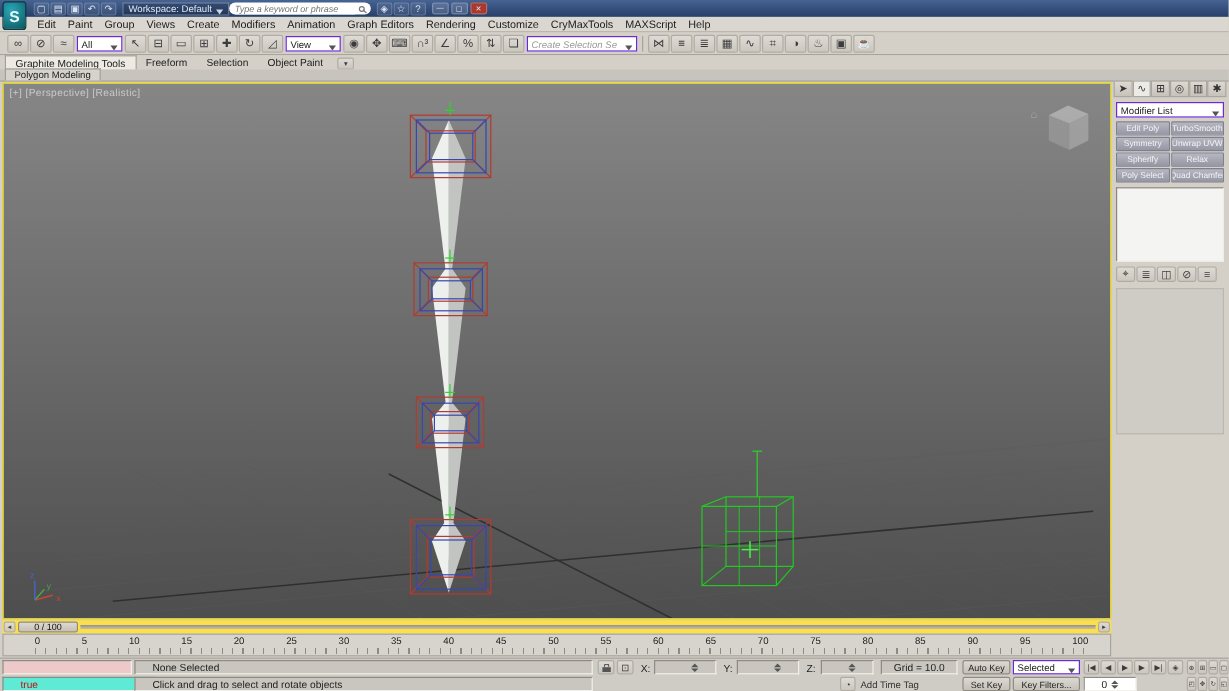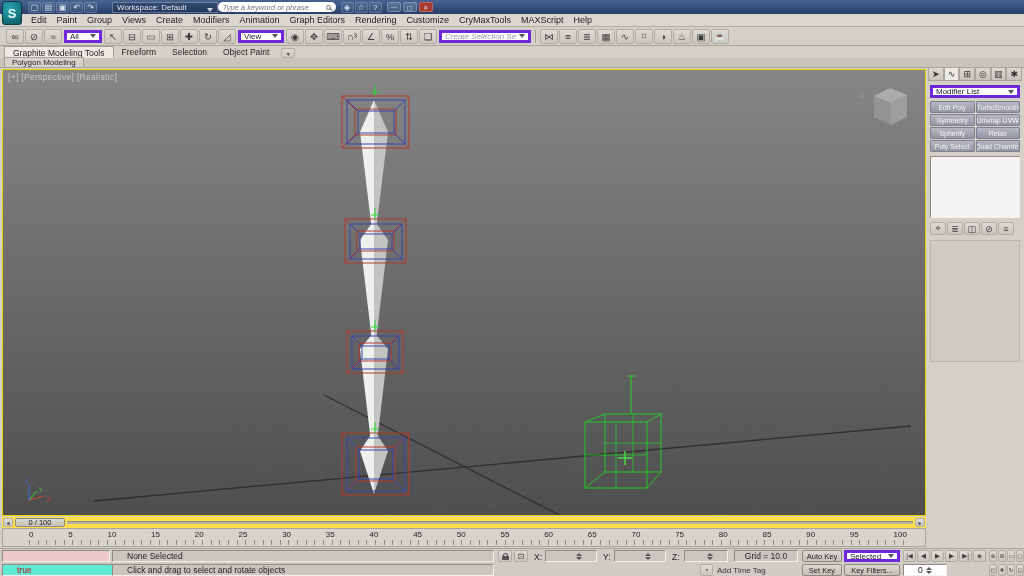--- a/index.html
+++ b/index.html
@@ -5,38 +5,38 @@
   *{box-sizing:border-box;margin:0;padding:0}
   body{width:1024px;height:576px;overflow:hidden;background:#d4d0c8;font-family:"Liberation Sans",sans-serif}
   #app{position:relative;width:1024px;height:576px;overflow:hidden;background:#d4d0c8}
   .row{position:absolute;left:0;right:0;display:flex;align-items:center}
   .grp{display:flex;gap:1px;align-items:center}
 
   
   #titlebar{top:0;height:14px;background:linear-gradient(#466392,#273f69);color:#dfe6f2;font-size:9px;padding:0 2px;z-index:4}
   #applogo{position:absolute;top:1px;left:2px;width:20px;height:24px;background:radial-gradient(circle at 35% 30%,#2aa7b5,#0c5660);border:1px solid #093c44;border-radius:3px;color:#eafafa;font-size:13px;font-weight:bold;display:flex;align-items:center;justify-content:center;z-index:9}
   .qi{width:13px;height:11px;display:flex;align-items:center;justify-content:center;font-size:8px;color:#d9e2f0;background:rgba(255,255,255,.08);border:1px solid rgba(255,255,255,.18);border-radius:2px}
-  #workspace{display:flex;align-items:flex-end;gap:20px;height:11px;margin-left:15px;padding:0 4px;border:1px solid rgba(255,255,255,.3);background:rgba(0,0,0,.18);font-size:8px}
+  #workspace{display:flex;align-items:flex-end;gap:3px;height:11px;margin-left:5px;padding:0 4px;border:1px solid rgba(255,255,255,.3);background:rgba(0,0,0,.18);font-size:8px}
   #titletext{flex:1;text-align:center;font-size:8.5px;white-space:nowrap;overflow:hidden;color:#e7edf7}
   .searchwrap{display:flex;align-items:center;background:#fff;border-radius:6px;height:10px;padding:0 5px;gap:3px}
   #search{width:100px;border:none;outline:none;font-size:7.5px;font-style:italic;color:#555;font-family:"Liberation Sans",sans-serif}
   .mag{width:5px;height:5px;border:1px solid #777;border-radius:50%;position:relative}
   .mag::after{content:"";position:absolute;width:4px;height:1px;background:#777;transform:rotate(45deg);right:-3px;bottom:-1px}
   .winbtn{width:14px;height:10px;display:flex;align-items:center;justify-content:center;font-size:6px;background:rgba(255,255,255,.14);border:1px solid rgba(255,255,255,.25);border-radius:2px}
   [data-name="close-button"]{background:#a8392e !important}
   .caret{width:0;height:0;border-left:3px solid transparent;border-right:3px solid transparent;border-top:4px solid #555;margin-left:auto;flex:none}
 
   
   #menubar{top:14px;height:13px;background:#dad7d0;border-bottom:1px solid #b3afa7;padding-left:26px;font-size:9px;color:#1c1c1c}
   .mi{padding:0 5px;white-space:nowrap}
 
   
   #toolbar{top:27px;height:19px;background:#d4d0c8;border-bottom:1px solid #a8a49c;padding-left:6px;gap:2px}
   .t{width:18px;height:15px;display:flex;align-items:center;justify-content:center;font-size:9.5px;color:#3c3c3c;background:linear-gradient(#dedbd4,#cbc7bf);border:1px solid #b0aca4;border-radius:2px;flex:none}
-  .combo{height:13px;background:#fff;border:3px solid #6d28d9;font-size:8px;color:#222;display:flex;align-items:center;padding:0 3px;gap:3px;white-space:nowrap;overflow:hidden}
+  .combo{height:13px;background:#fff;border:1px solid #6d28d9;font-size:8px;color:#222;display:flex;align-items:flex-end;padding:0 3px;gap:3px;white-space:nowrap;overflow:hidden}
   .sep{width:1px;height:13px;background:#a8a49c;margin:0 2px;flex:none}
 
   
   #ribbontabs{top:46px;height:12px;background:#d4d0c8;font-size:8.5px;color:#222;padding-left:4px;align-items:flex-end}
   .rtab{padding:0 8px;height:12px;display:flex;align-items:center;white-space:nowrap}
   .rtab.active{background:#eceae3;border:1px solid #a39f97;border-bottom:none}
   #ribbonrow2{top:58px;height:10px;background:#c7c4bd;border-bottom:1px solid #a8a49c;padding-left:4px;font-size:8px;align-items:flex-end}
   #polytab{height:10px;padding:0 7px;background:#d6d3cc;border:1px solid #a39f97;border-bottom:none;display:flex;align-items:center;color:#222;white-space:nowrap}
 
   

